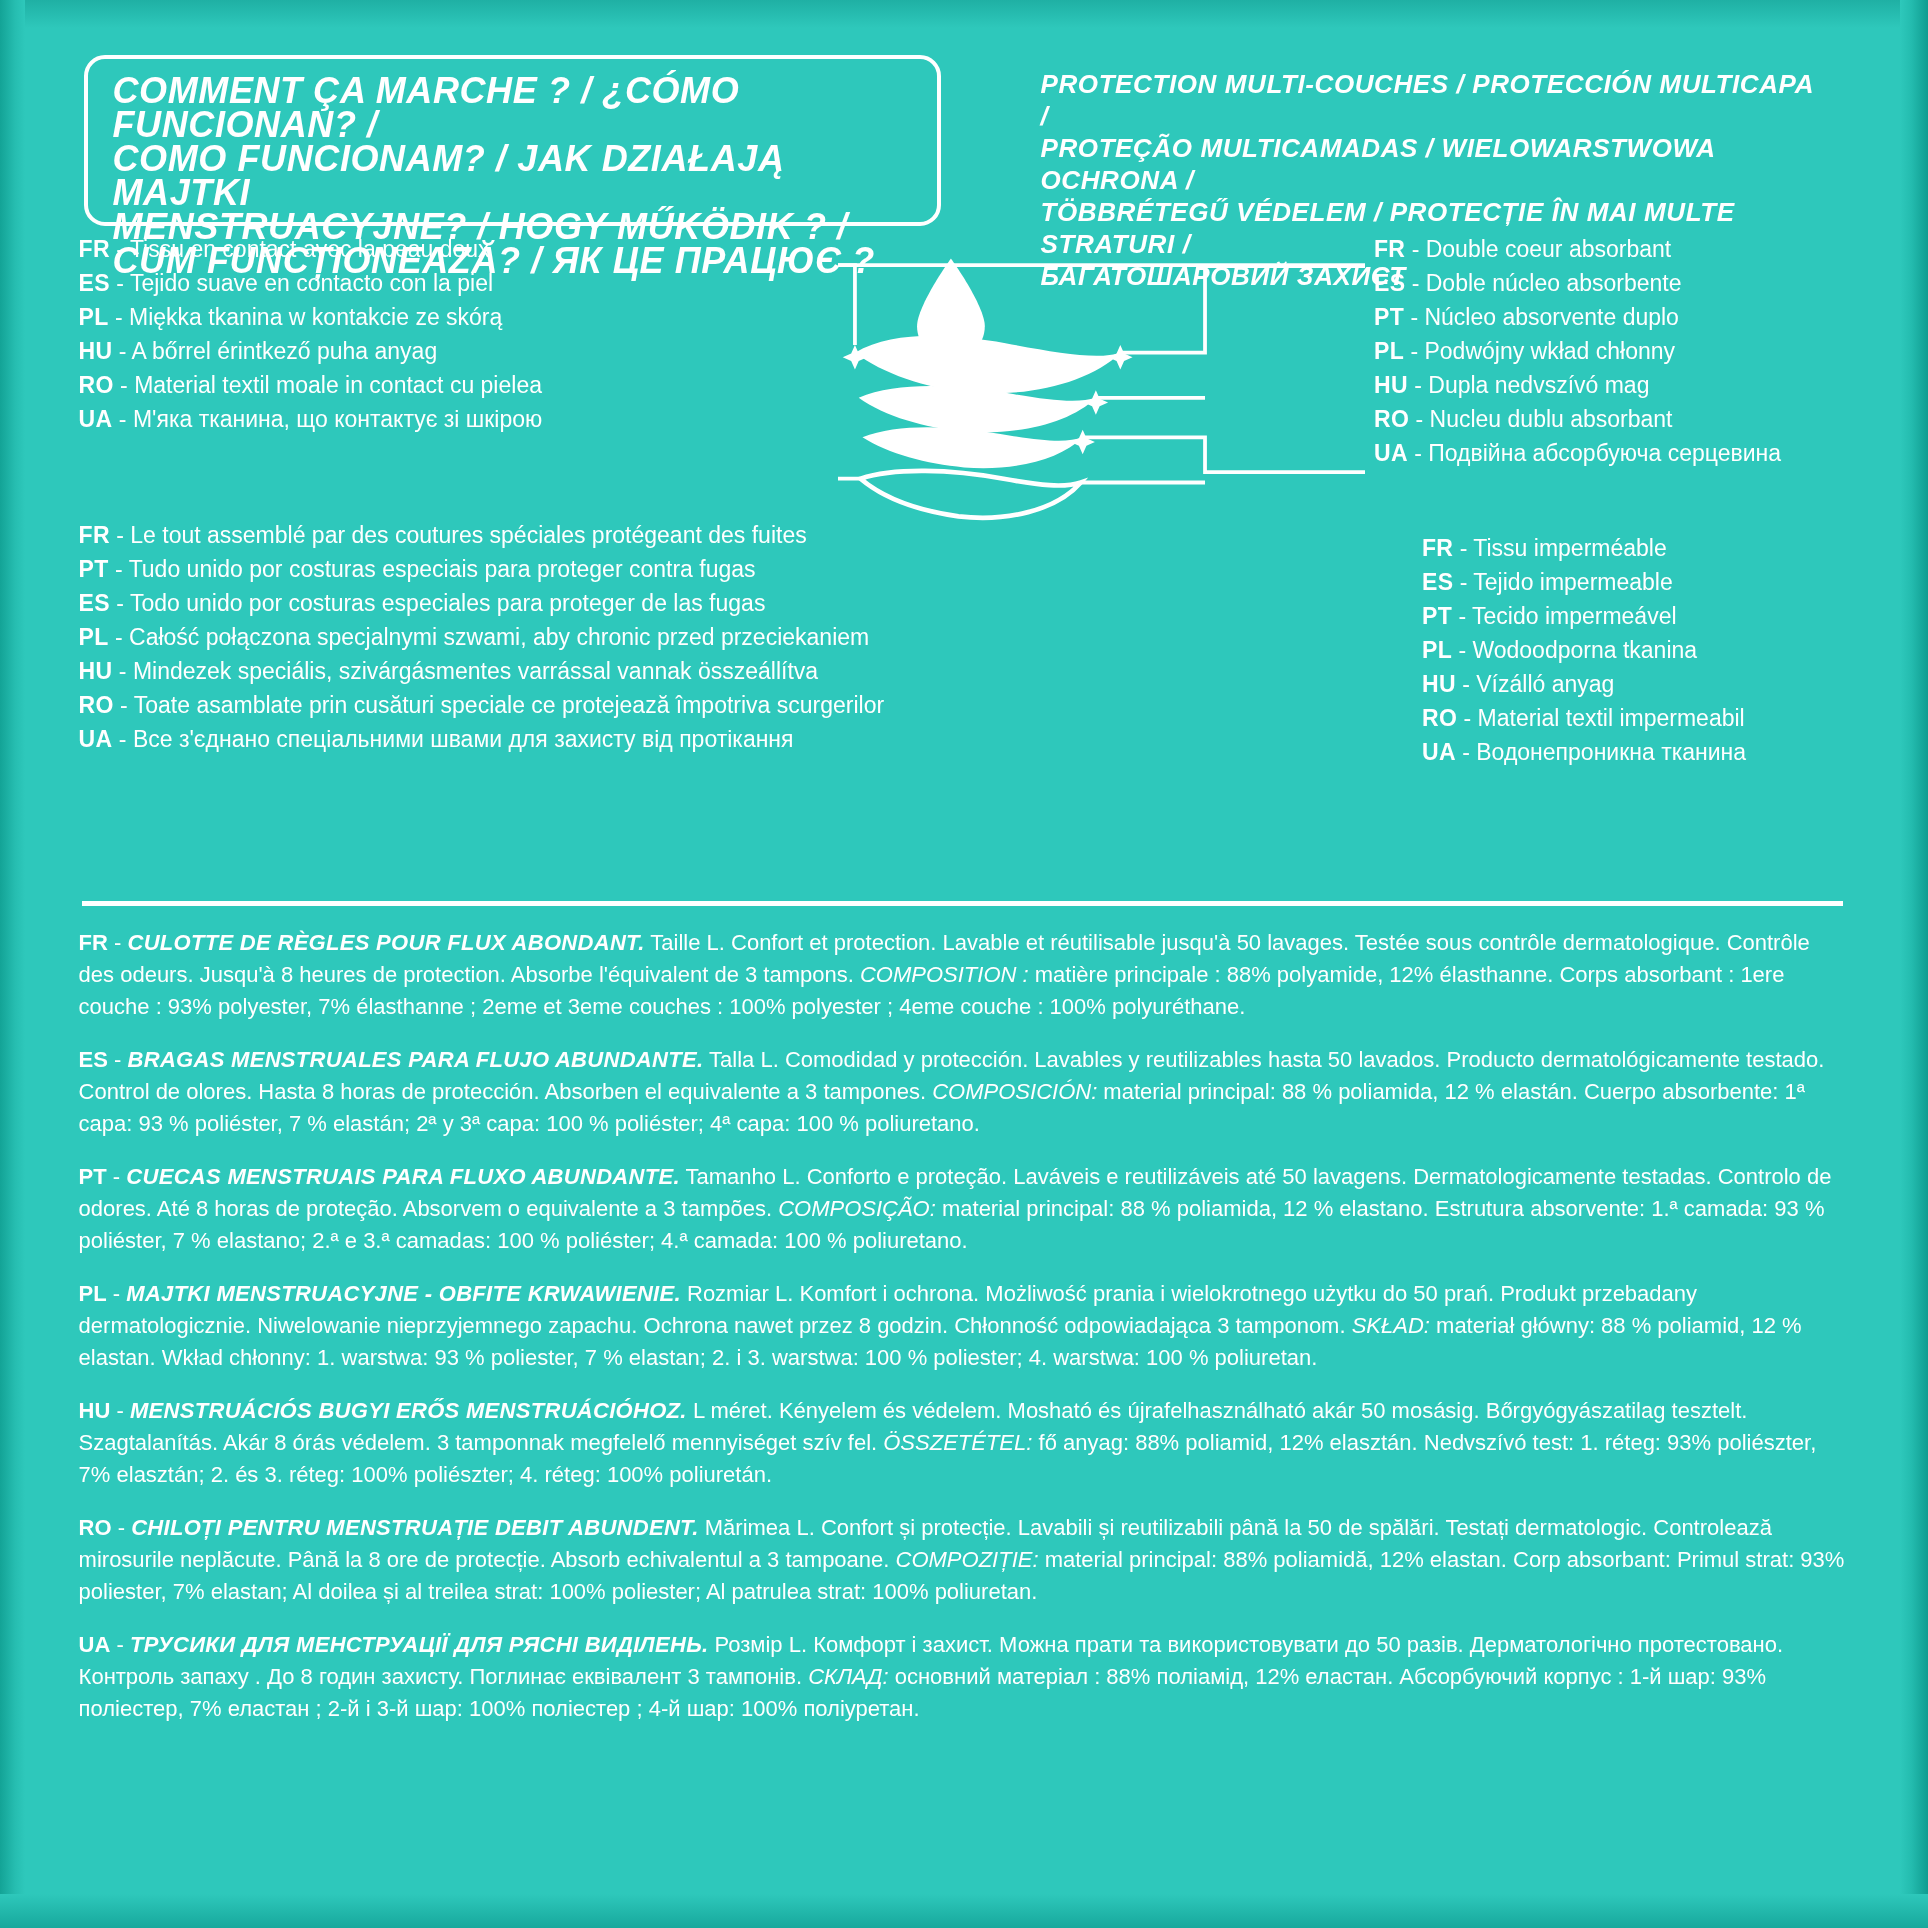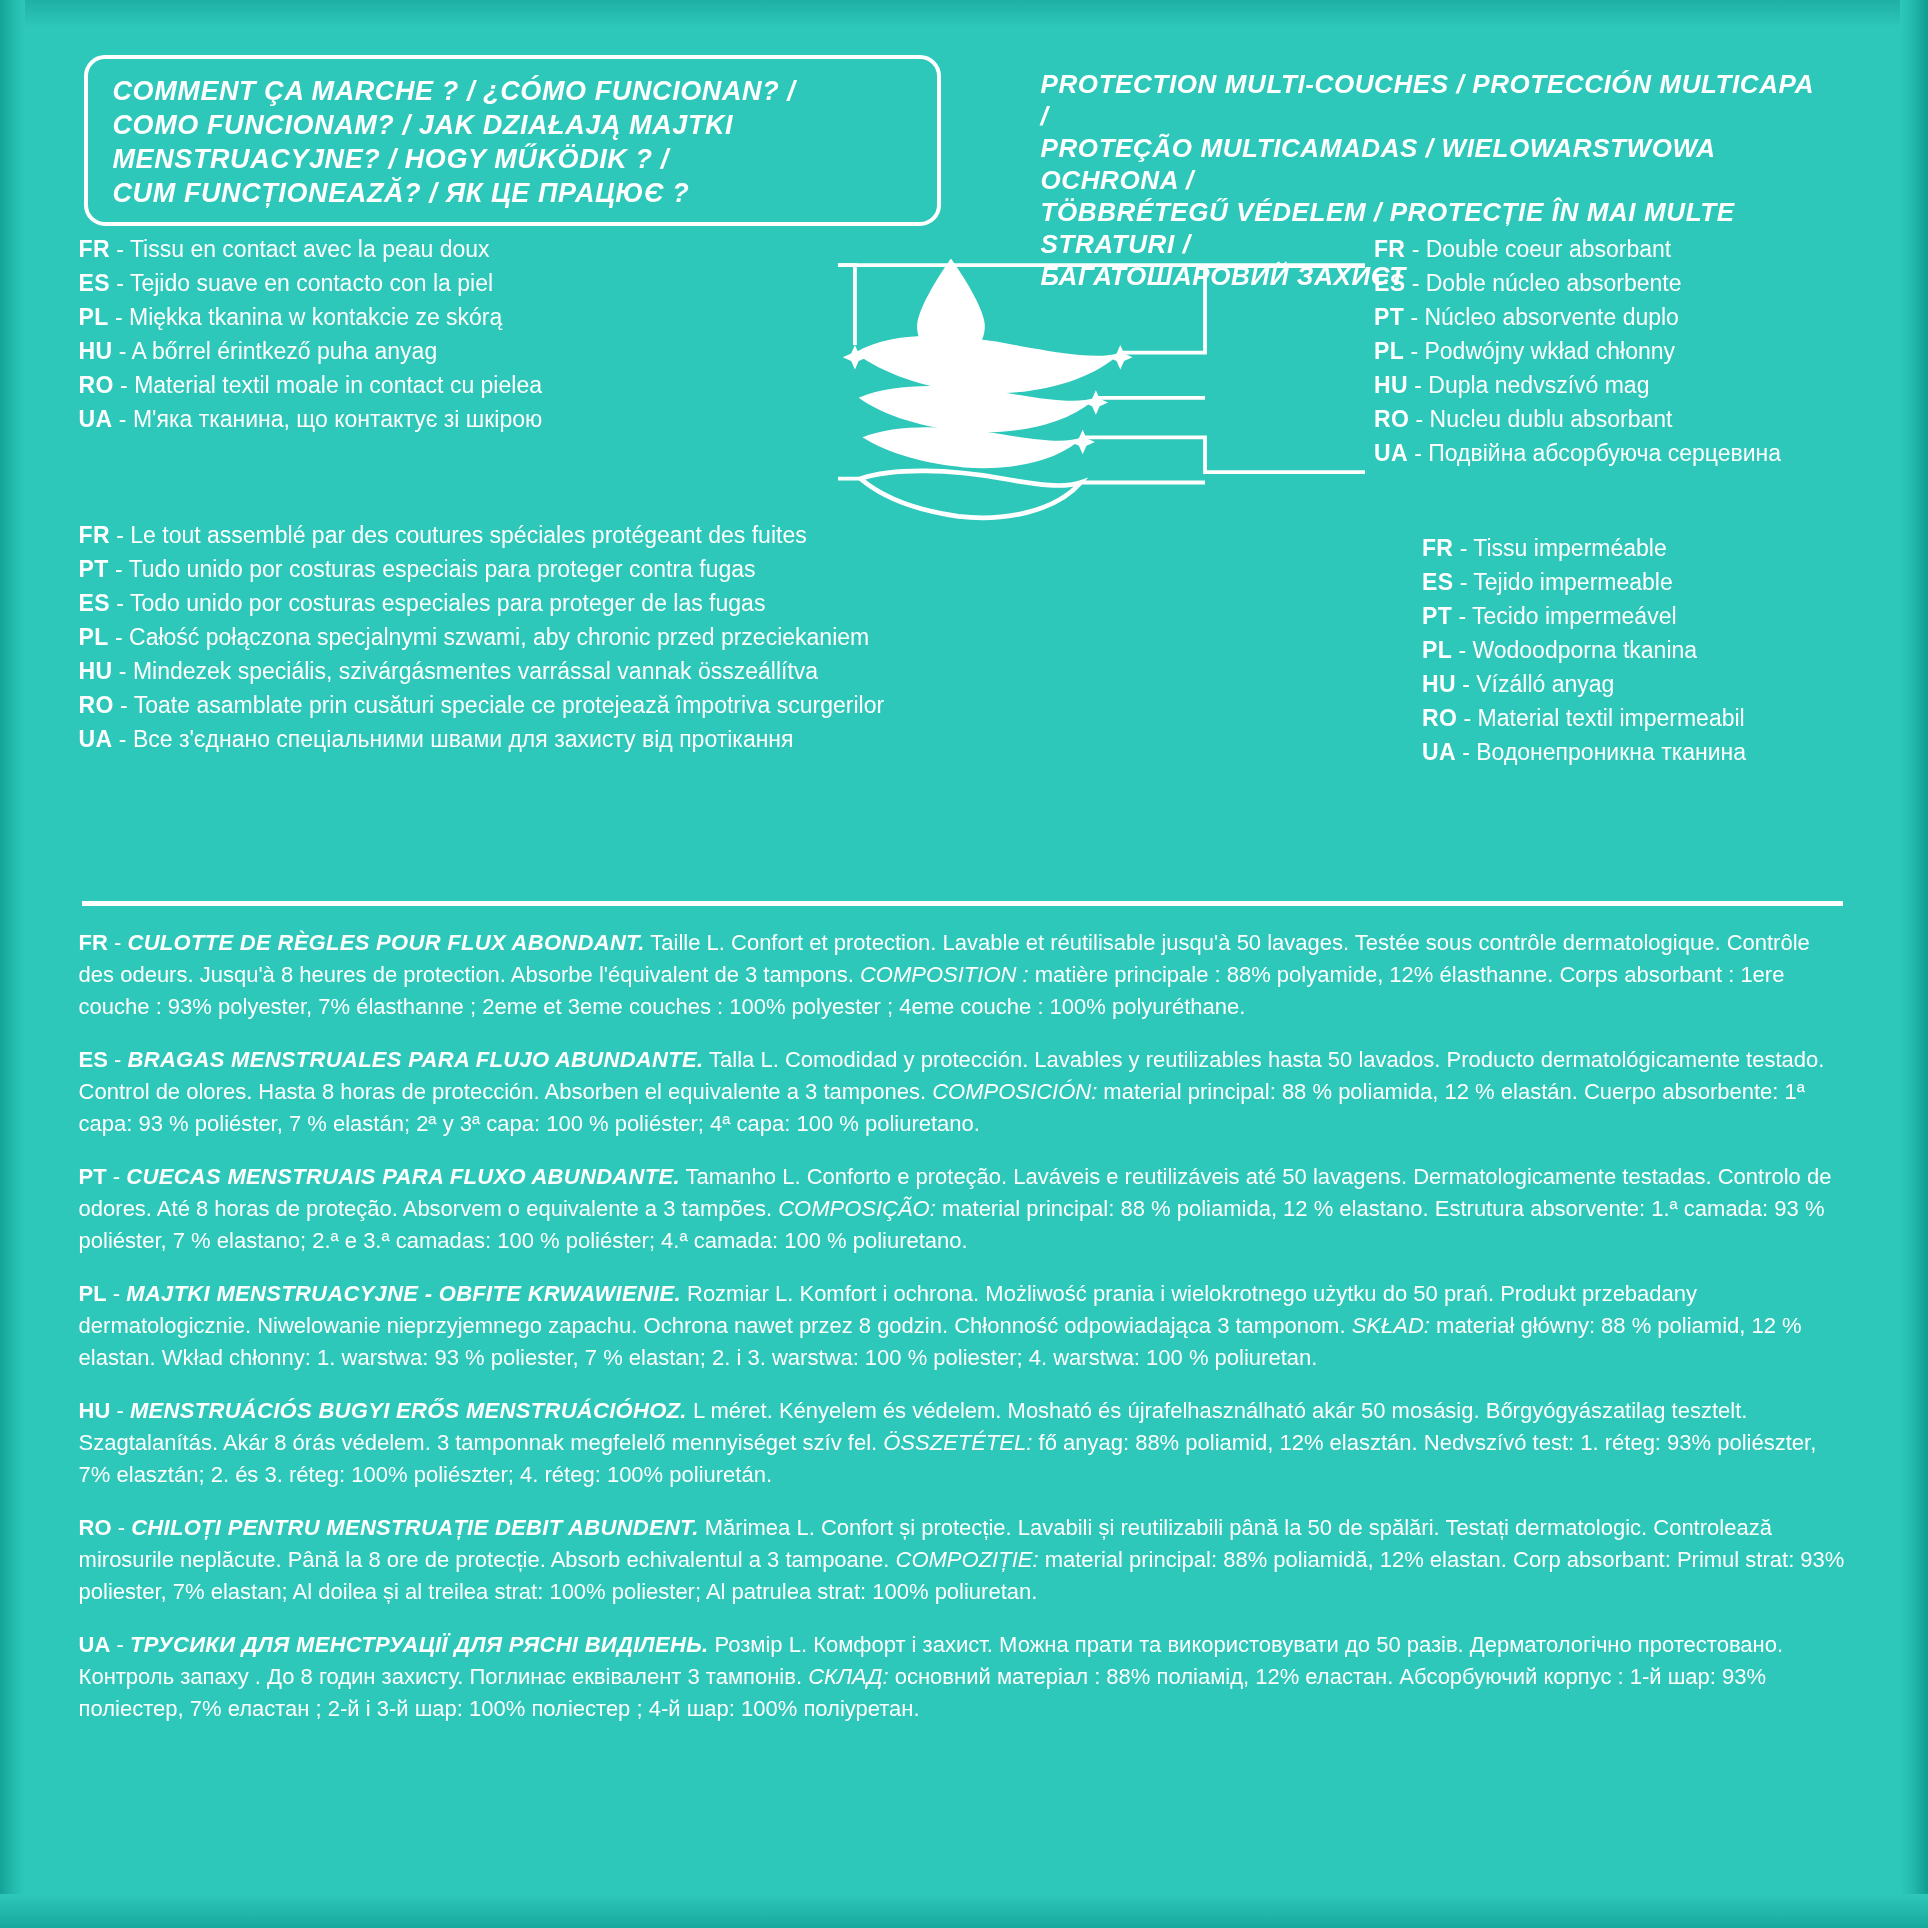--- a/index.html
+++ b/index.html
@@ -68,21 +68,21 @@
     left: 960px;
     width: 829px;
     height: 171px;
     border: none;
     border-radius: 0;
     padding-top: 13px;
   }
   .hdr-title {
     font-weight: bold;
     font-style: italic;
-    font-size: 27px;
+    font-size: 36px;
     line-height: 34px;
     letter-spacing: 0.6px;
     text-transform: uppercase;
   }
   .hdr-right .hdr-title {
     font-size: 26px;
     line-height: 32px;
   }
 
   

